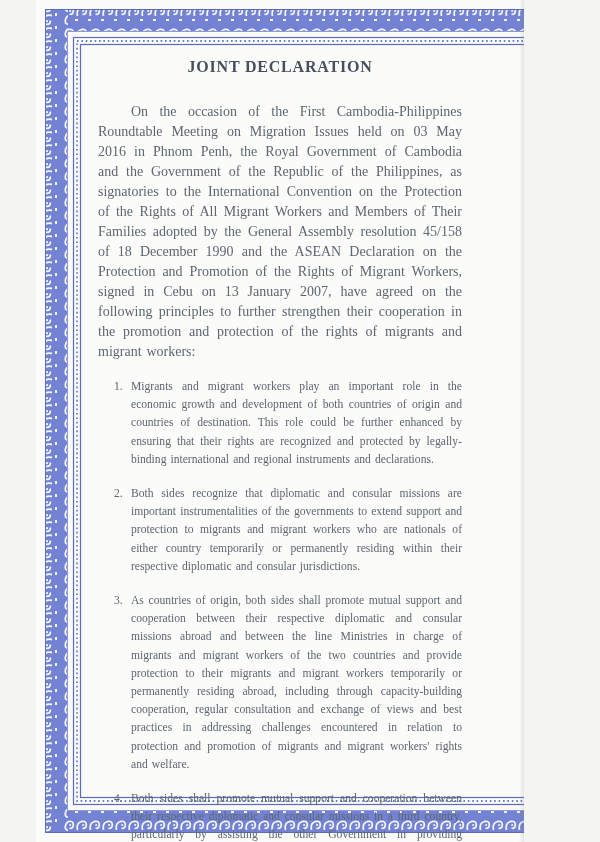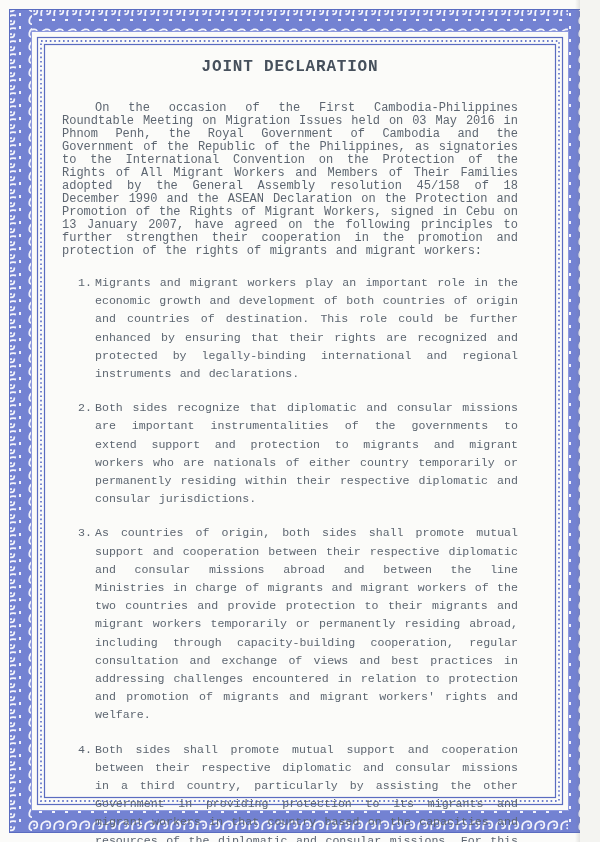--- a/index.html
+++ b/index.html
@@ -2,25 +2,26 @@
 <html><head>
 <meta charset="utf-8">
 <style>
   html, body {
     margin: 0;
     padding: 0;
     background: #f4f4f1;
   }
   .page {
     position: relative;
-    width: 580px;
+    width: 488px;
     height: 842px;
     background: #fbfbf9;
     overflow: hidden;
-    font-family: Liberation Mono, monospace;
+    font-family: Liberation Serif, serif;
+    margin-left: 36px;
   }
   .border-svg {
     position: absolute;
     left: 0;
     top: 0;
     width: 600px;
     height: 842px;
     pointer-events: none;
   }
   .edge-shade {
@@ -41,22 +42,22 @@
   .doc-title {
     margin: 0;
     text-align: center;
     font-size: 16px;
     font-weight: bold;
     letter-spacing: 0.8px;
     color: #46505c;
   }
   .intro {
     margin: 26px 0 0 0;
-    font-size: 12px;
-    line-height: 13px;
+    font-size: 14px;
+    line-height: 20px;
     text-align: justify;
     text-indent: 33px;
     word-spacing: 0.1em;
     color: #5d6671;
   }
   ol.items {
     list-style: none;
     margin: 16px 0 0 0;
     padding: 0 0 0 16px;
   }

